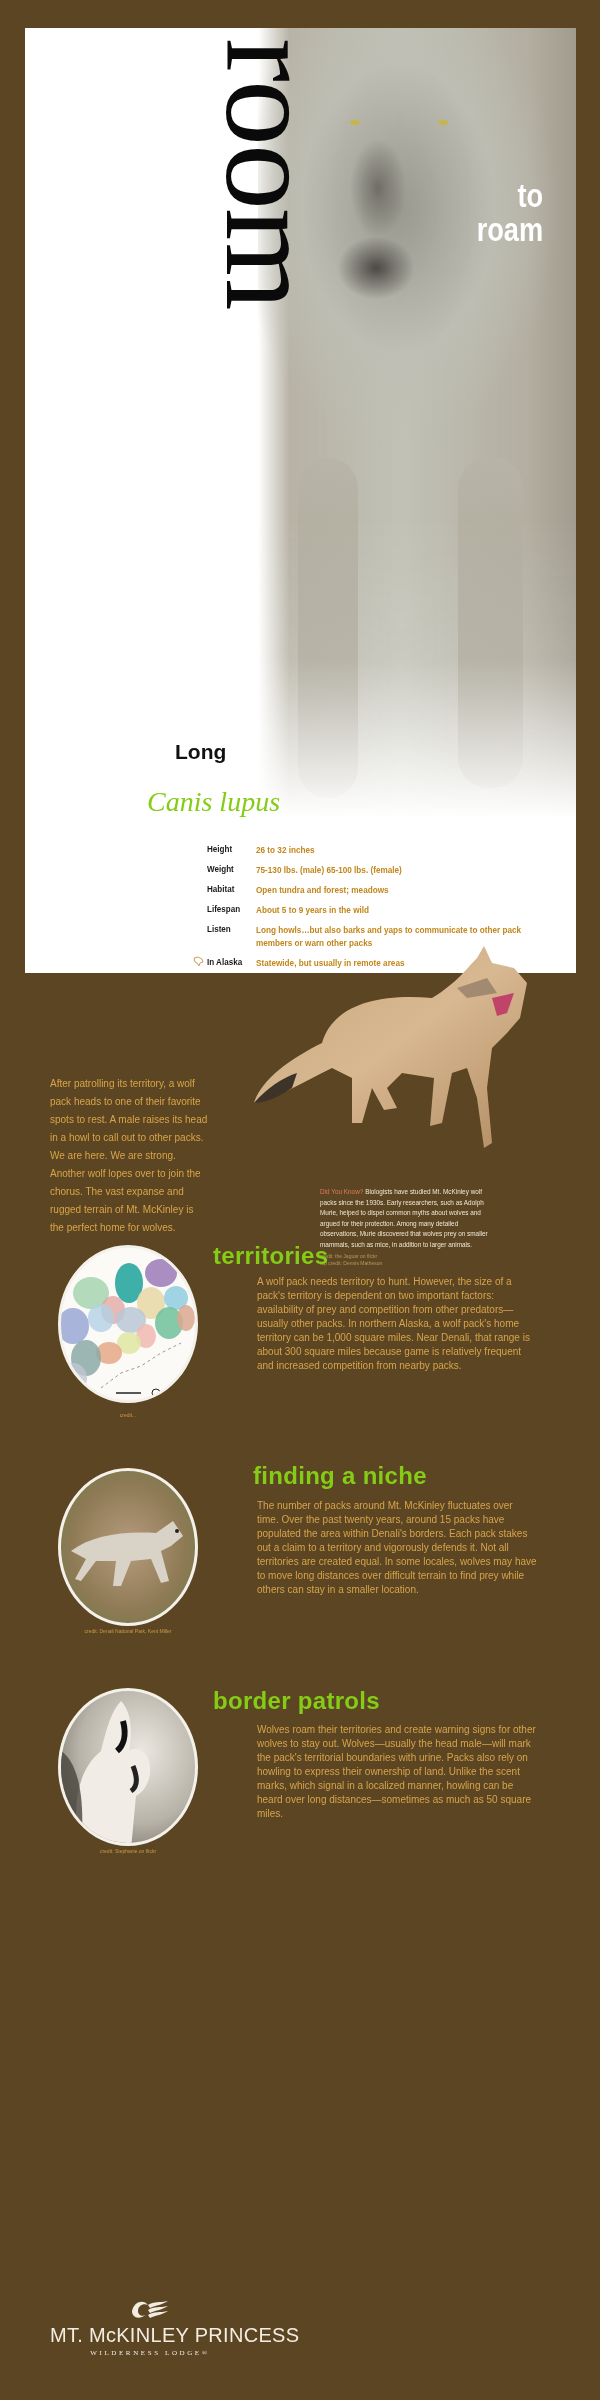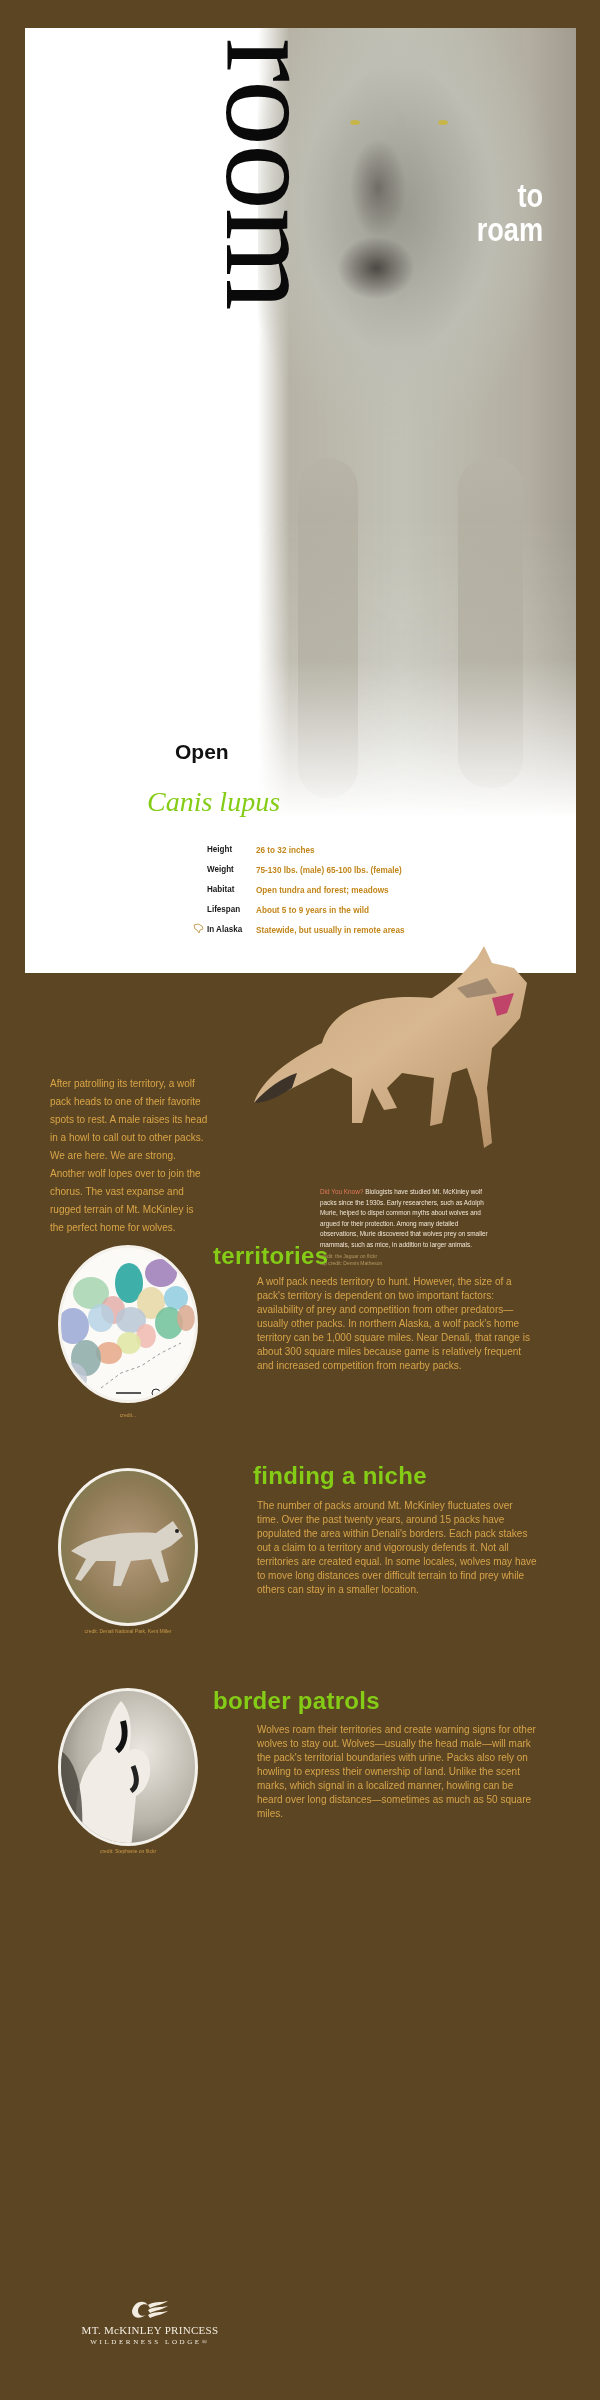--- a/index.html
+++ b/index.html
@@ -118,21 +118,21 @@
     position: absolute; left: 257px;
     width: 280px;
     font-size: 10px; line-height: 14px;
     color: #d6a44a;
   }
   .logo {
     position: absolute; left: 50px; top: 2297px;
     width: 200px; text-align: center; color: #f3ece0;
   }
   .logo-mark { width: 40px; height: 22px; margin: 0 auto 5px auto; display: block; }
-  .logo-name { font-family: Liberation Serif, serif; font-size: 11px; letter-spacing: 0.3px; white-space: nowrap; }
+  .logo-name { font-family: Liberation Sans, sans-serif; font-size: 20px; letter-spacing: 0.3px; white-space: nowrap; }
   .logo-sub { font-family: "Liberation Serif", serif; font-size: 7px; letter-spacing: 2.6px; margin-top: 2px; text-align: center; }
 </style>
 </head>
 <body>
 
 <div class="panel"></div>
 
 <div class="wolf-photo">
   <div class="eye" style="left:92px; top:92px;"></div>
   <div class="eye" style="left:180px; top:92px;"></div>
@@ -140,39 +140,43 @@
   <div class="leg" style="left:200px; top:430px; width:65px; height:330px;"></div>
 </div>
 
 <div class="room-word">room</div>
 
 <div class="to-roam">
   <div>to</div>
   <div>roam</div>
 </div>
 
-<div class="species-name">Open</div>
+<div class="species-name">Long</div>
 <div class="species-latin">Canis lupus</div>
 
 <div class="facts">
   <div class="fact-row">
     <div class="fact-label">Height</div>
     <div class="fact-value">26 to 32 inches</div>
   </div>
   <div class="fact-row">
     <div class="fact-label">Weight</div>
     <div class="fact-value">75-130 lbs. (male) 65-100 lbs. (female)</div>
   </div>
   <div class="fact-row">
     <div class="fact-label">Habitat</div>
     <div class="fact-value">Open tundra and forest; meadows</div>
   </div>
   <div class="fact-row">
     <div class="fact-label">Lifespan</div>
     <div class="fact-value">About 5 to 9 years in the wild</div>
+  </div>
+  <div class="fact-row">
+    <div class="fact-label">Listen</div>
+    <div class="fact-value" style="width:290px;">Long howls…but also barks and yaps to communicate to other pack members or warn other packs</div>
   </div>
   <div class="fact-row">
     <span class="fact-icon">
       <svg width="11" height="11" viewBox="0 0 11 11">
           <path d="M1 2 L5 1 L9 3 L10 6 L7 7 L6 10 L4 7 L2 6 Z" fill="none" stroke="#c9a15a" stroke-width="1"></path>
         </svg>
     </span>
     <div class="fact-label">In Alaska</div>
     <div class="fact-value">Statewide, but usually in remote areas</div>
   </div>

